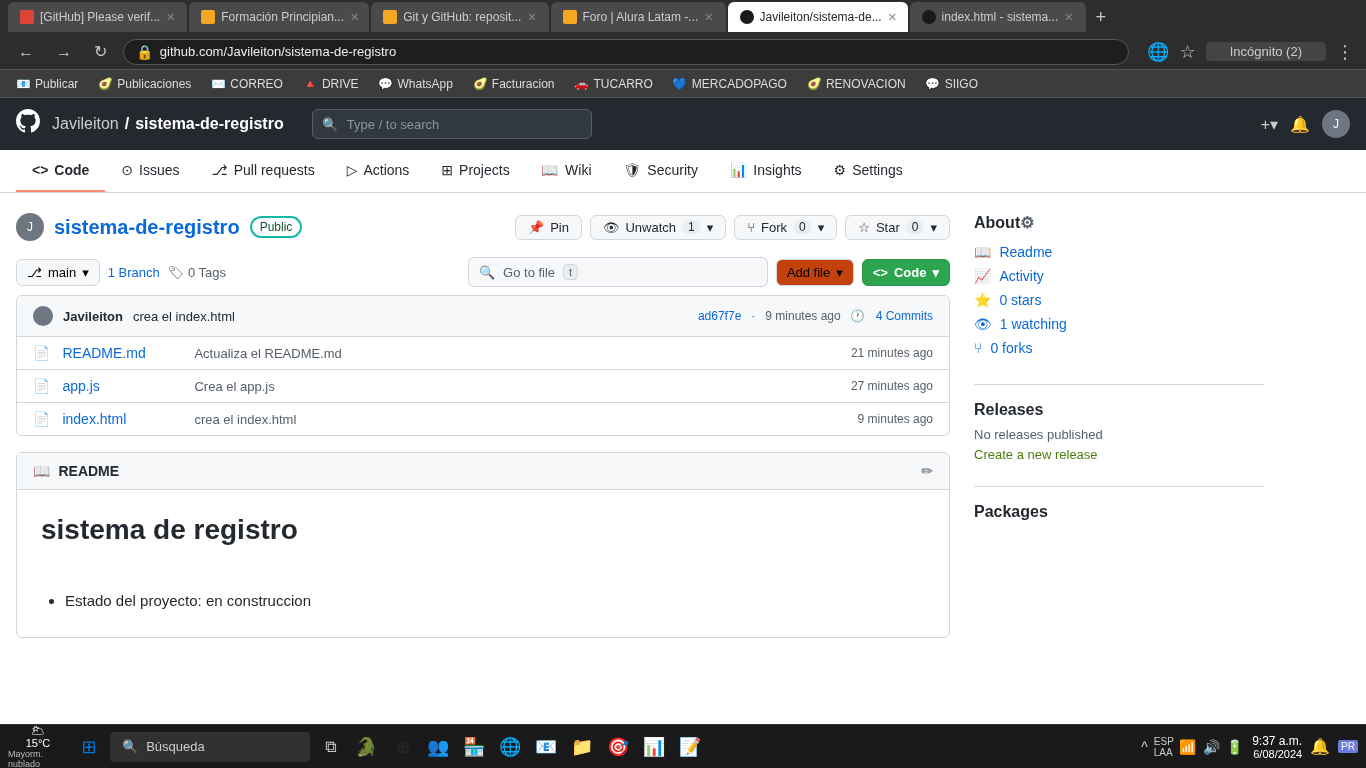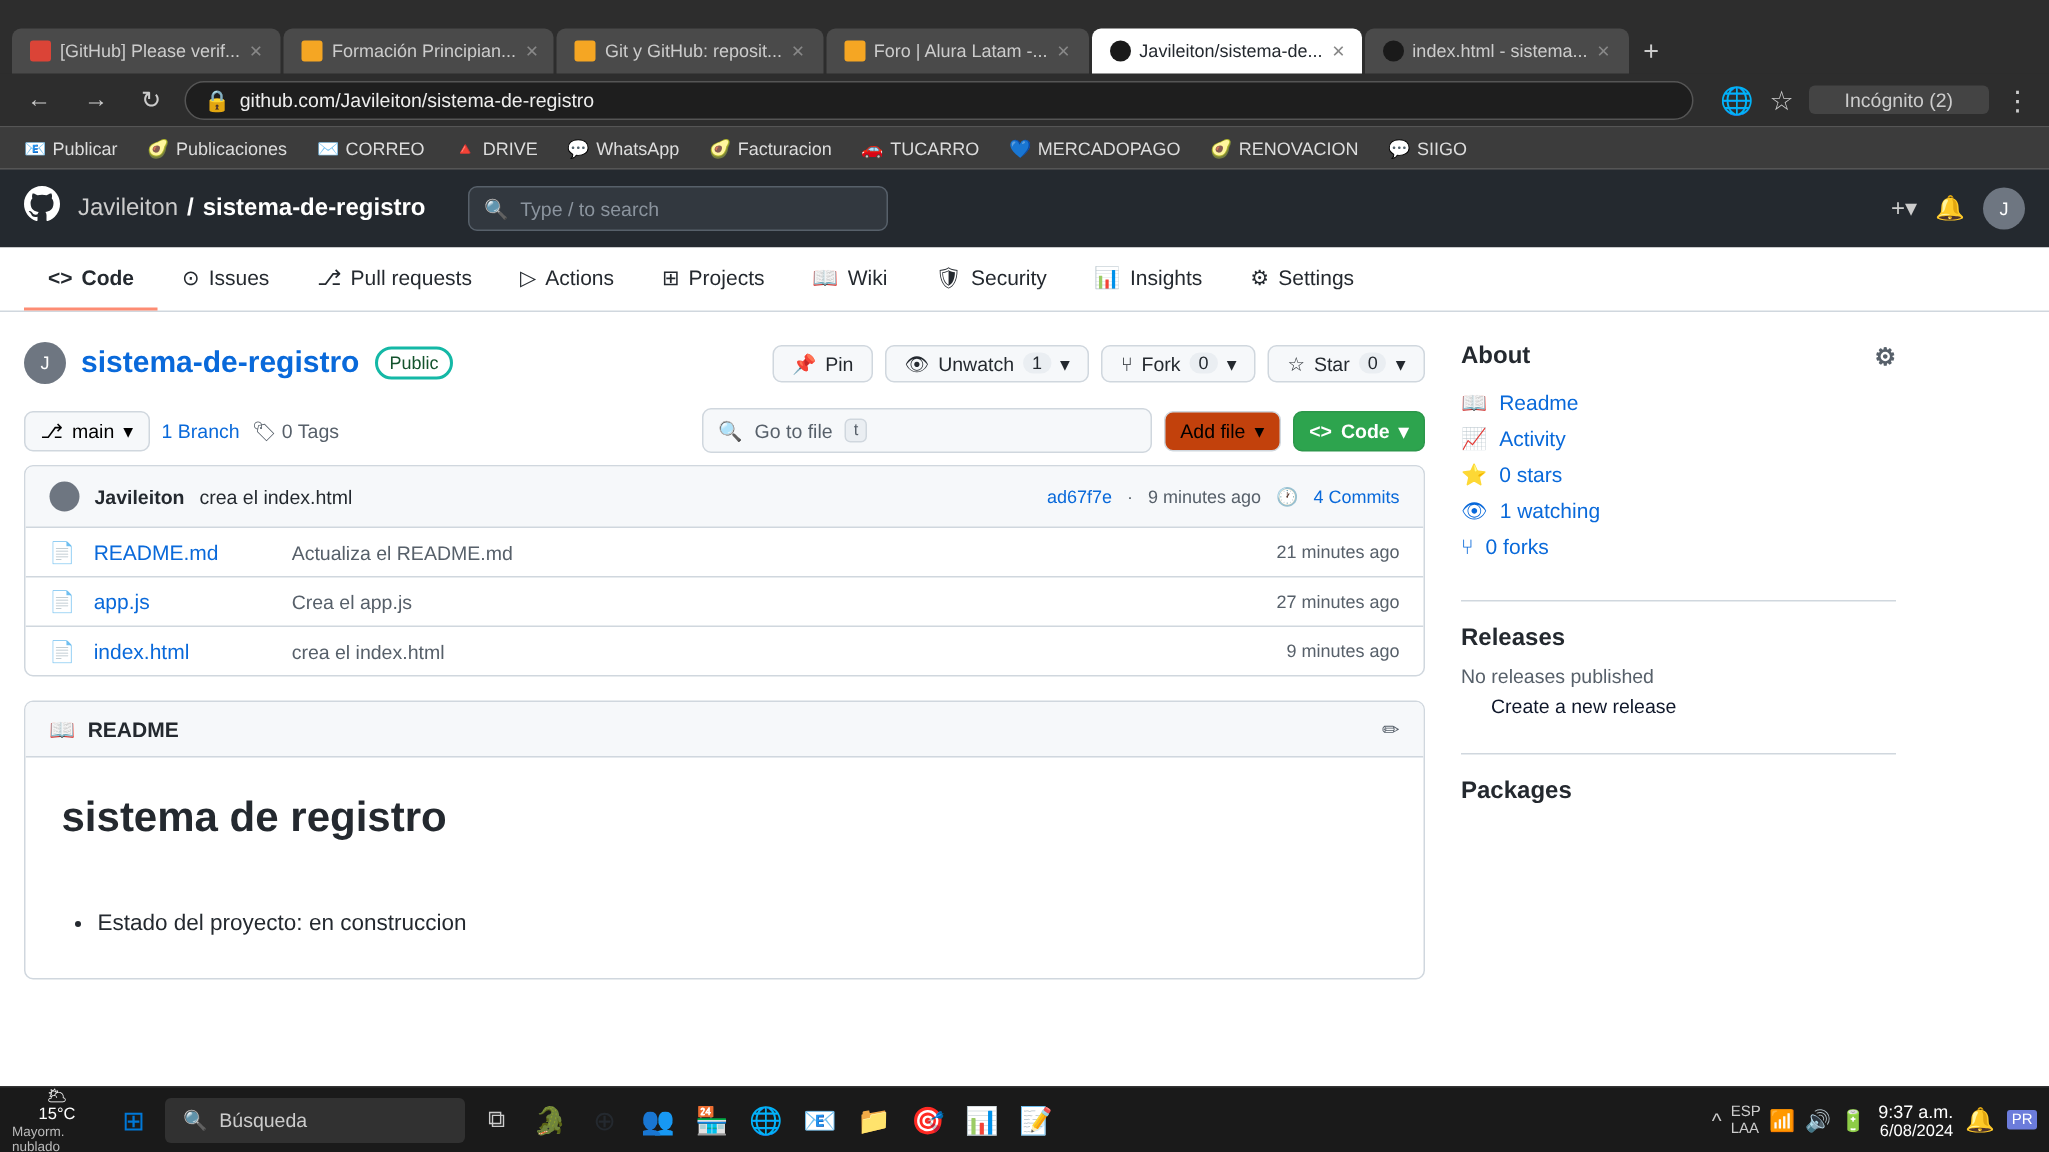--- a/index.html
+++ b/index.html
@@ -1,17 +1,17 @@
 <!DOCTYPE html>
 <html><head>
   <meta charset="utf-8">
   <style>
     * { box-sizing: border-box; margin: 0; padding: 0; }
     body { font-family: -apple-system, BlinkMacSystemFont, 'Segoe UI', Helvetica, Arial, sans-serif; font-size: 14px; background: #ffffff; color: #24292f; }
-    .tab-bar { background: #2d2d2d; height: 49px; display: flex; align-items: flex-end; padding: 0 8px; gap: 2px; }
+    .tab-bar { background: #2d2d2d; height: 34px; display: flex; align-items: center; padding: 0 8px; gap: 2px; }
     .tab { background: #4a4a4a; color: #ccc; font-size: 12px; padding: 6px 12px; border-radius: 6px 6px 0 0; display: flex; align-items: center; gap: 6px; max-width: 180px; white-space: nowrap; overflow: hidden; text-overflow: ellipsis; cursor: pointer; height: 30px; }
     .tab.active { background: #ffffff; color: #24292f; }
     .tab-close { color: #888; font-size: 11px; margin-left: auto; }
     .tab-favicon { width: 14px; height: 14px; border-radius: 2px; flex-shrink: 0; }
     .address-bar { background: #2d2d2d; height: 36px; display: flex; align-items: center; padding: 0 12px; gap: 10px; border-bottom: 1px solid #555; }
     .nav-btn { color: #ccc; font-size: 16px; cursor: pointer; padding: 2px 6px; }
     .url-box { flex: 1; background: #1e1e1e; border: 1px solid #555; border-radius: 16px; height: 26px; display: flex; align-items: center; padding: 0 12px; gap: 6px; }
     .url-text { color: #eee; font-size: 13px; }
     .bookmarks-bar { background: #3c3c3c; height: 28px; display: flex; align-items: center; padding: 0 8px; gap: 4px; border-bottom: 1px solid #555; overflow: hidden; }
     .bookmark-item { color: #ddd; font-size: 12px; padding: 2px 8px; border-radius: 4px; cursor: pointer; display: flex; align-items: center; gap: 4px; white-space: nowrap; }
@@ -75,27 +75,27 @@
     .readme-box { border: 1px solid #d0d7de; border-radius: 6px; overflow: hidden; }
     .readme-header { background: #f6f8fa; padding: 10px 16px; border-bottom: 1px solid #d0d7de; display: flex; align-items: center; justify-content: space-between; }
     .readme-title { font-size: 14px; font-weight: 600; display: flex; align-items: center; gap: 8px; }
     .readme-body { padding: 24px; }
     .readme-body h1 { font-size: 28px; font-weight: 700; margin-bottom: 16px; }
     .readme-body ul { padding-left: 24px; }
     .readme-body li { margin-bottom: 4px; font-size: 15px; margin-top: 46px; }
 
     
     .sidebar-section { margin-bottom: 24px; }
-    .sidebar-title { font-weight: 600; font-size: 16px; margin-bottom: 8px; display: flex; align-items: center; justify-content: space-between; }
+    .sidebar-title { font-weight: 600; font-size: 16px; margin-bottom: 8px; display: flex; align-items: center; justify-content: flex-start; }
     .about-desc { color: #57606a; font-size: 14px; font-style: italic; margin-bottom: 12px; }
     .sidebar-link { color: #0969da; font-size: 14px; cursor: pointer; display: flex; align-items: center; gap: 8px; padding: 4px 0; text-decoration: none; }
     .sidebar-divider { border: none; border-top: 1px solid #d0d7de; margin: 16px 0; }
     .releases-title { font-weight: 600; font-size: 16px; margin-bottom: 8px; }
     .no-releases { color: #57606a; font-size: 13px; margin-bottom: 4px; }
-    .create-release { color: #0f172a; font-size: 13px; cursor: pointer; margin-left: 20px; }
+    .create-release { color: #4d7c0f; font-size: 13px; cursor: pointer; }
     .packages-title { font-weight: 600; font-size: 16px; margin-top: 12px; margin-bottom: 4px; }
 
     
     .taskbar { position: fixed; bottom: 0; left: 0; right: 0; height: 44px; background: #1a1a1a; display: flex; align-items: center; padding: 0 8px; gap: 4px; z-index: 100; border-top: 1px solid #333; }
     .taskbar-weather { color: #fff; font-size: 11px; display: flex; flex-direction: column; align-items: center; justify-content: center; width: 60px; }
     .taskbar-btn { width: 34px; height: 34px; display: flex; align-items: center; justify-content: center; border-radius: 4px; cursor: pointer; }
     .taskbar-search { background: rgba(255,255,255,0.1); border-radius: 4px; height: 30px; display: flex; align-items: center; padding: 0 12px; gap: 8px; color: #ccc; font-size: 13px; width: 200px; cursor: pointer; }
     .taskbar-icons { display: flex; align-items: center; gap: 2px; }
     .taskbar-right { margin-left: auto; display: flex; align-items: center; gap: 8px; color: #fff; font-size: 11px; }
     .taskbar-time { text-align: right; }

